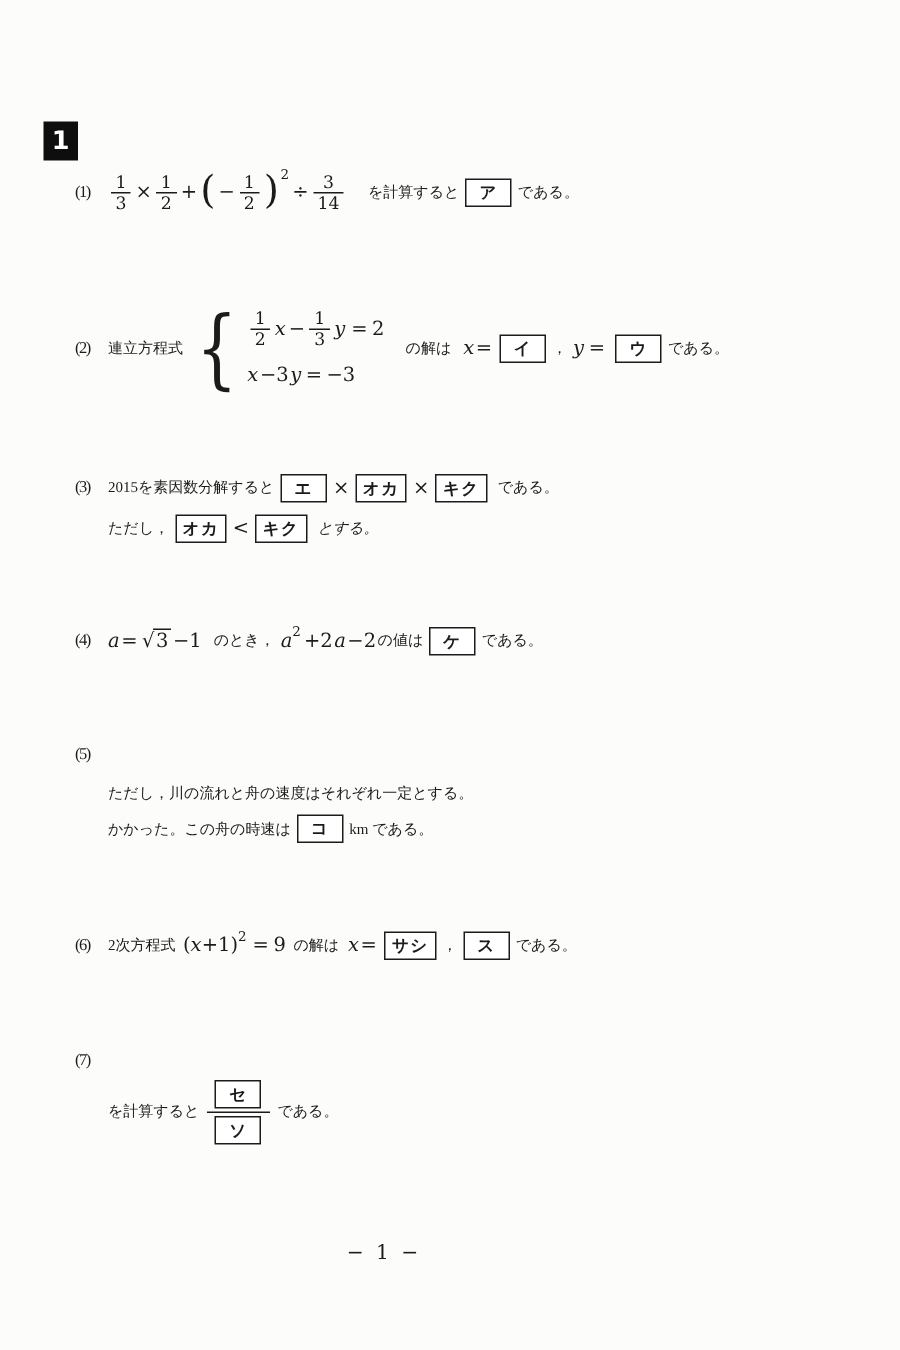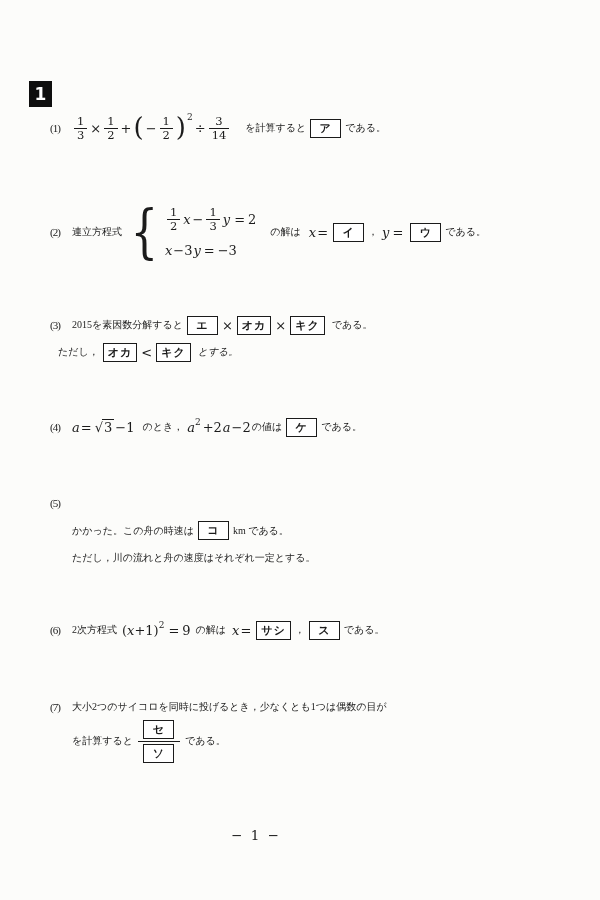--- a/index.html
+++ b/index.html
@@ -129,21 +129,21 @@
   <div class="row" style="height:22px;margin-bottom:4px;">
     <span class="plabel">(3)</span>
     <span class="jp">2015を素因数分解すると</span>
     <span class="abox">エ</span>
     <span class="math">×</span>
     <span class="abox">オカ</span>
     <span class="math">×</span>
     <span class="abox">キク</span>
     <span class="jp" style="margin-left:3px;">である。</span>
   </div>
-  <div class="row" style="height:24px;margin-left:8px;">
+  <div class="row" style="height:24px;margin-left:22px;">
     <span class="jp">ただし，</span>
     <span class="abox">オカ</span>
     <span class="math">&lt;</span>
     <span class="abox">キク</span>
     <span class="jp" style="margin-left:3px;font-style:italic;">とする。</span>
   </div>
 </div>
 
 <div class="prob" style="top:414px;">
   <div class="row" style="height:26px;">
@@ -162,27 +162,27 @@
     <span class="jp">の値は</span>
     <span class="abox">ケ</span>
     <span class="jp">である。</span>
   </div>
 </div>
 
 <div class="prob" style="top:492px;">
   <div class="row" style="height:22px;margin-bottom:4px;">
     <span class="plabel">(5)</span>
   </div>
+  <div class="row" style="height:22px;margin-left:22px;">
+    <span class="jp">ただし，川の流れと舟の速度はそれぞれ一定とする。</span>
+  </div>
   <div class="row" style="height:25px;margin-left:22px;margin-bottom:4px;">
     <span class="jp">かかった。この舟の時速は</span>
     <span class="abox">コ</span>
     <span class="jp">km である。</span>
-  </div>
-  <div class="row" style="height:22px;margin-left:22px;">
-    <span class="jp">ただし，川の流れと舟の速度はそれぞれ一定とする。</span>
   </div>
 </div>
 
 <div class="prob" style="top:616px;">
   <div class="row" style="height:28px;">
     <span class="plabel">(6)</span>
     <span class="jp">2次方程式</span>
     <span class="math" style="margin-left:5px;">(</span>
     <span class="it">x</span>
     <span class="math">+1</span>
@@ -196,21 +196,20 @@
     <span class="abox">サシ</span>
     <span class="jp">，</span>
     <span class="abox">ス</span>
     <span class="jp">である。</span>
   </div>
 </div>
 
 <div class="prob" style="top:696px;">
   <div class="row" style="height:22px;margin-bottom:2px;">
     <span class="plabel">(7)</span>
-    <span class="jp">大小2つのサイコロを同時に投げるとき，少なくとも1つは偶数の目が</span>
   </div>
   <div class="row" style="height:42px;margin-left:22px;">
     <span class="jp">を計算すると</span>
     <span class="fracstack">
       <span class="abox" style="margin:0;">セ</span>
       <span class="fracbar"></span>
       <span class="abox" style="margin:0;">ソ</span>
     </span>
     <span class="jp">である。</span>
   </div>

